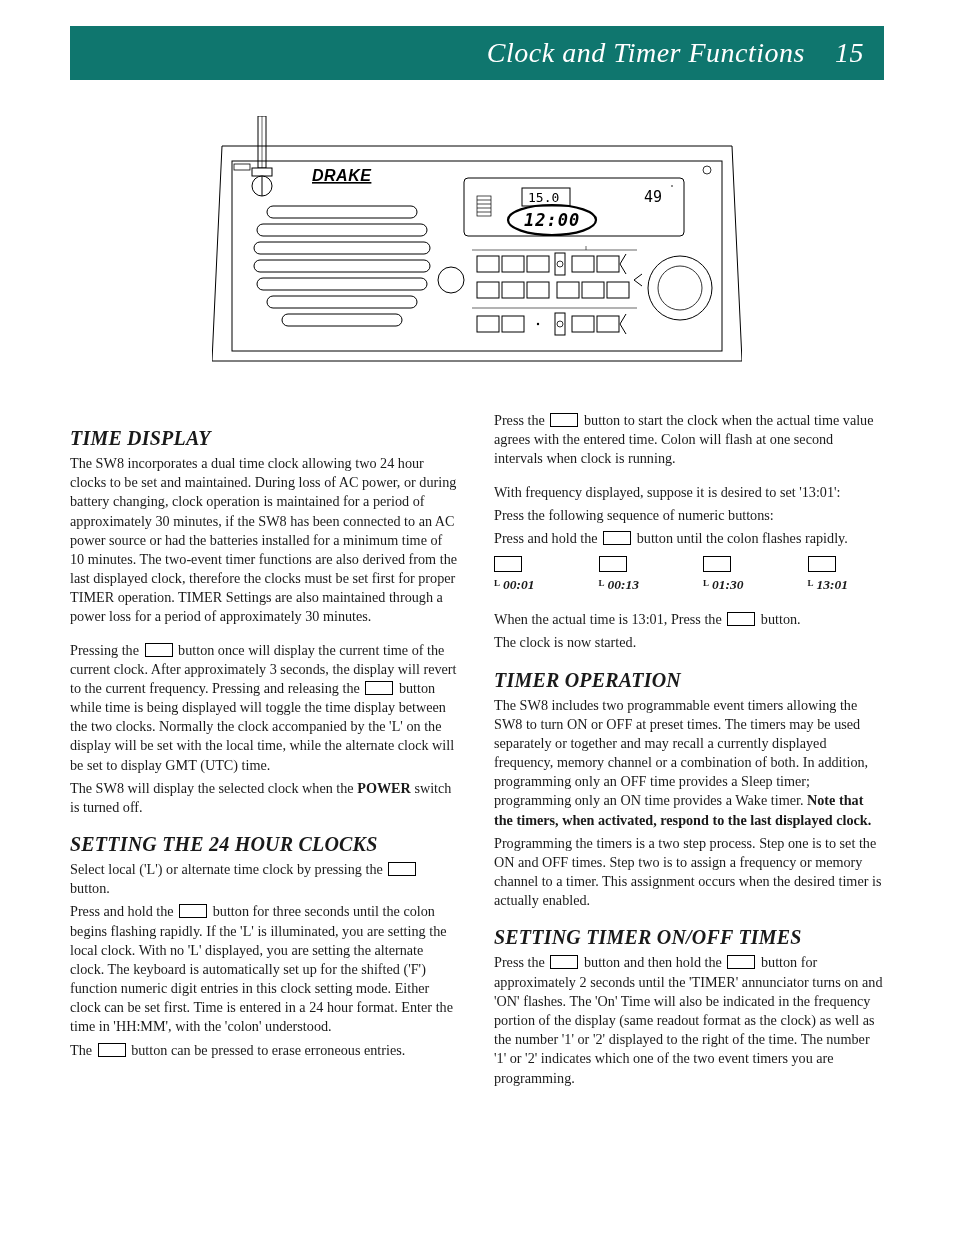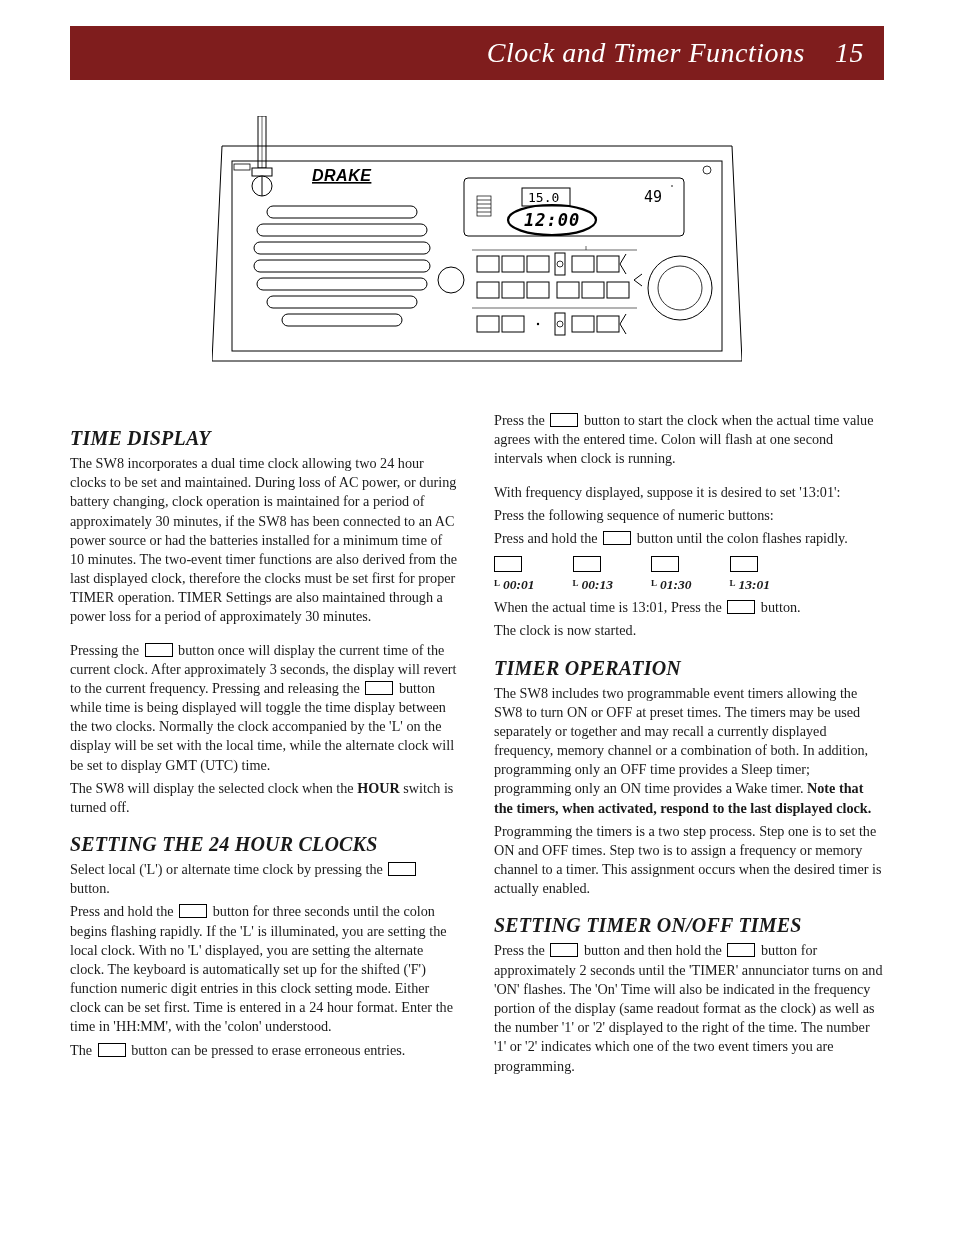--- a/index.html
+++ b/index.html
@@ -7,21 +7,21 @@
     font-family: Georgia, 'Times New Roman', serif;
     background: #fff;
     width: 954px;
     margin: 0 auto;
     color: #1a1a1a;
   }
   .page {
     padding: 26px 70px 50px 70px;
   }
   .header-bar {
-    background: #7f1d1d;
+    background: #0f766e;
     color: #fff;
     height: 54px;
     display: flex;
     align-items: center;
     justify-content: flex-end;
     padding-right: 20px;
     font-style: italic;
     font-size: 28px;
     font-family: Georgia, serif;
     letter-spacing: 0.5px;
@@ -57,22 +57,22 @@
     display: inline-block;
     width: 28px;
     height: 14px;
     border: 1px solid #000;
     vertical-align: -2px;
     margin: 0 2px;
   }
   .bold { font-weight: bold; }
   .seq-row {
     display: flex;
-    gap: 38px;
-    margin: 8px 0 4px 0;
+    gap: 64px;
+    margin: 8px 0 16px 0;
   }
   .seq-item { display: flex; flex-direction: column; align-items: flex-start; gap: 4px; }
   .seq-box {
     width: 28px; height: 16px; border: 1px solid #000;
   }
   .seq-label { font-weight: bold; font-style: italic; font-size: 13.5px; }
   .seq-label .sup { font-size: 9px; vertical-align: 3px; margin-right: 3px; font-style: normal; font-weight: bold; }
   .notebold { font-weight: bold; }
   .brandtext {
     font-family: Arial, sans-serif;
@@ -187,21 +187,21 @@
   <div class="content">
 
     <div class="col">
       <div class="sechead">TIME DISPLAY</div>
       <p class="para-block">The SW8 incorporates a dual time clock allowing two 24 hour clocks to be set and maintained.  During loss of AC power, or during battery changing, clock operation is maintained for a period of approximately 30 minutes, if the SW8 has been connected to an AC power source or had the batteries installed for a minimum time of 10 minutes.  The two-event timer functions are also derived from the last displayed clock, therefore the clocks must be set first for proper TIMER operation.  TIMER Settings are also maintained through a power loss for a period of approximately 30 minutes.</p>
 
       <p>
         <span>Pressing the </span><span class="inline-box"></span><span> button once will display the current time of the current clock.  After approximately 3 seconds, the display will revert to the current frequency.  Pressing and releasing the </span><span class="inline-box"></span><span> button while time is being displayed will toggle the time display between the two clocks.  Normally the clock accompanied by the 'L' on the display will be set with the local time, while the alternate clock will be set to display GMT (UTC) time.</span>
       </p>
       <p class="para-block">
-        <span>The SW8 will display the selected clock when the </span><span class="bold">HOUR</span><span> switch is turned off.</span>
+        <span>The SW8 will display the selected clock when the </span><span class="bold">POWER</span><span> switch is turned off.</span>
       </p>
 
       <div class="sechead">SETTING THE 24 HOUR CLOCKS</div>
       <p>
         <span>Select local ('L') or alternate time clock by pressing the </span><span class="inline-box"></span><span> button.</span>
       </p>
       <p>
         <span>Press and hold the </span><span class="inline-box"></span><span> button for three seconds until the colon begins flashing rapidly.  If the 'L' is illuminated, you are setting the local clock.  With no 'L' displayed, you are setting the alternate clock.  The keyboard is automatically set up for the shifted ('F') function numeric digit entries in this clock setting mode. Either clock can be set first.  Time is entered in a 24 hour format.  Enter the time in 'HH:MM', with the 'colon' understood.</span>
       </p>
       <p>

